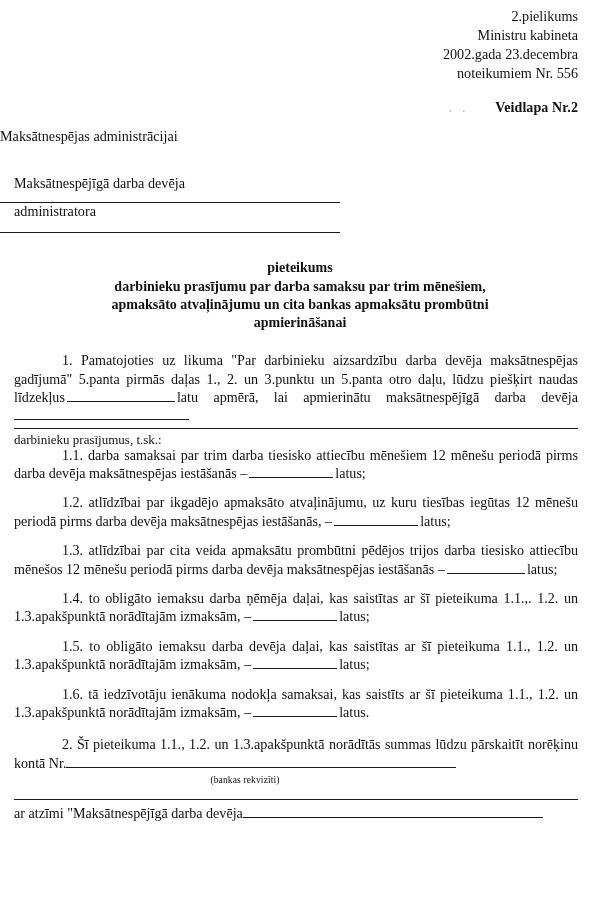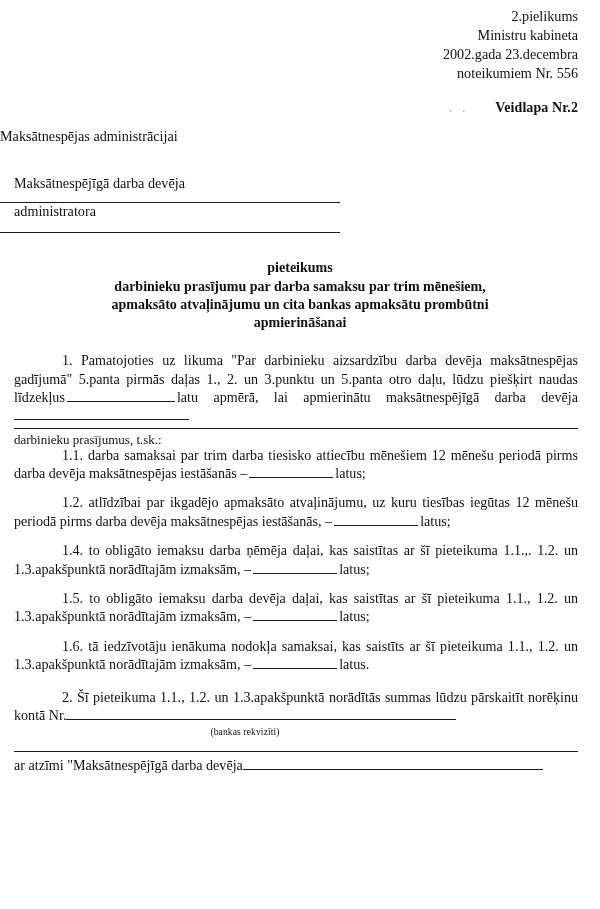--- a/index.html
+++ b/index.html
@@ -201,20 +201,21 @@
   </div>
   <div class="rule-full"></div>
   <div class="tsk">darbinieku prasījumus, t.sk.:</div>
 
   <div class="body-wrap" style="">
 
     <p class="just indent"><span>1.1. darba samaksai par trim darba tiesisko attiecību mēnešiem 12 mēnešu periodā pirms darba devēja maksātnespējas iestāšanās –</span><span class="blank blank-md"></span><span>latus;</span></p>
 
     <p class="just indent para-gap"><span>1.2. atlīdzībai par ikgadējo apmaksāto atvaļinājumu, uz kuru tiesības iegūtas 12 mēnešu periodā pirms darba devēja maksātnespējas iestāšanās, –</span><span class="blank blank-md"></span><span>latus;</span></p>
 
+    <p class="just indent para-gap"><span>1.3. atlīdzībai par cita veida apmaksātu prombūtni pēdējos trijos darba tiesisko attiecību mēnešos 12 mēnešu periodā pirms darba devēja maksātnespējas iestāšanās –</span><span class="blank blank-sm"></span><span>latus;</span></p>
 
     <p class="just indent para-gap"><span>1.4. to obligāto iemaksu darba ņēmēja daļai, kas saistītas ar šī pieteikuma 1.1.,. 1.2. un 1.3.apakšpunktā norādītajām izmaksām, –</span><span class="blank blank-md"></span><span>latus;</span></p>
 
     <p class="just indent para-gap"><span>1.5. to obligāto iemaksu darba devēja daļai, kas saistītas ar šī pieteikuma 1.1., 1.2. un 1.3.apakšpunktā norādītajām izmaksām, –</span><span class="blank blank-md"></span><span>latus;</span></p>
 
     <p class="just indent para-gap"><span>1.6. tā iedzīvotāju ienākuma nodokļa samaksai, kas saistīts ar šī pieteikuma 1.1., 1.2. un 1.3.apakšpunktā norādītajām izmaksām, –</span><span class="blank blank-md"></span><span>latus.</span></p>
 
   </div>
 
   <div class="body-wrap" style="margin-top:14px;">

